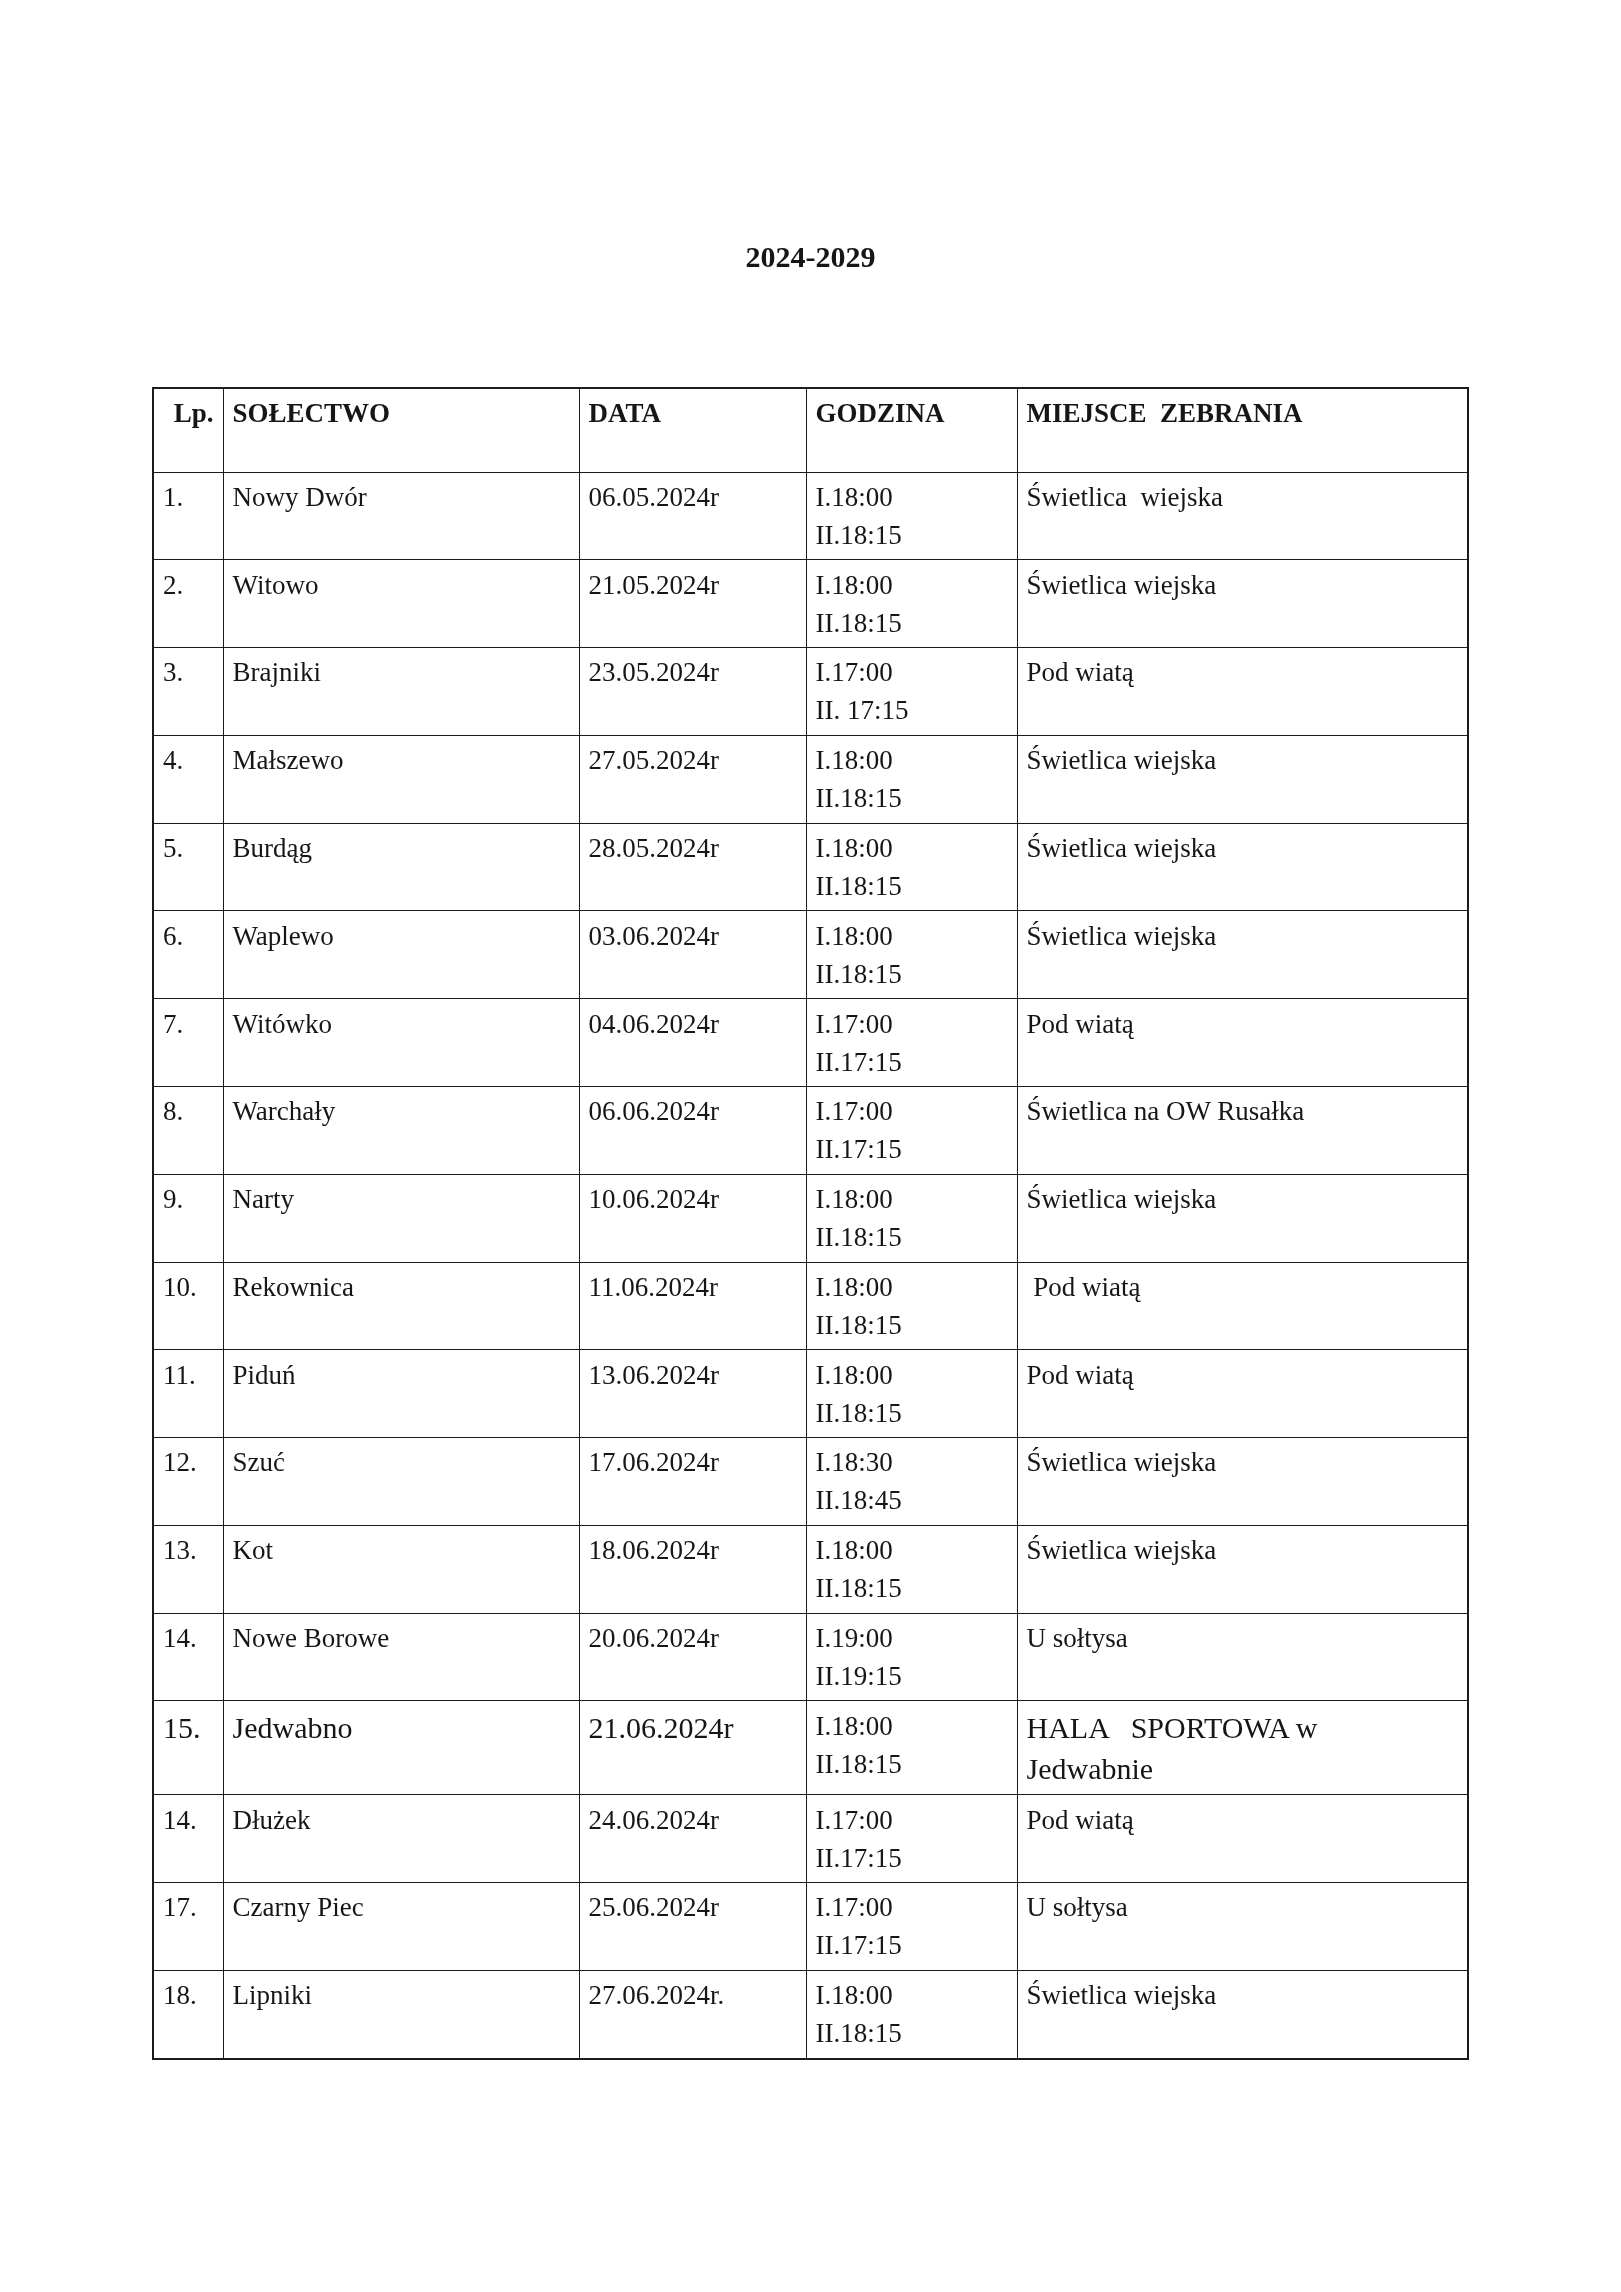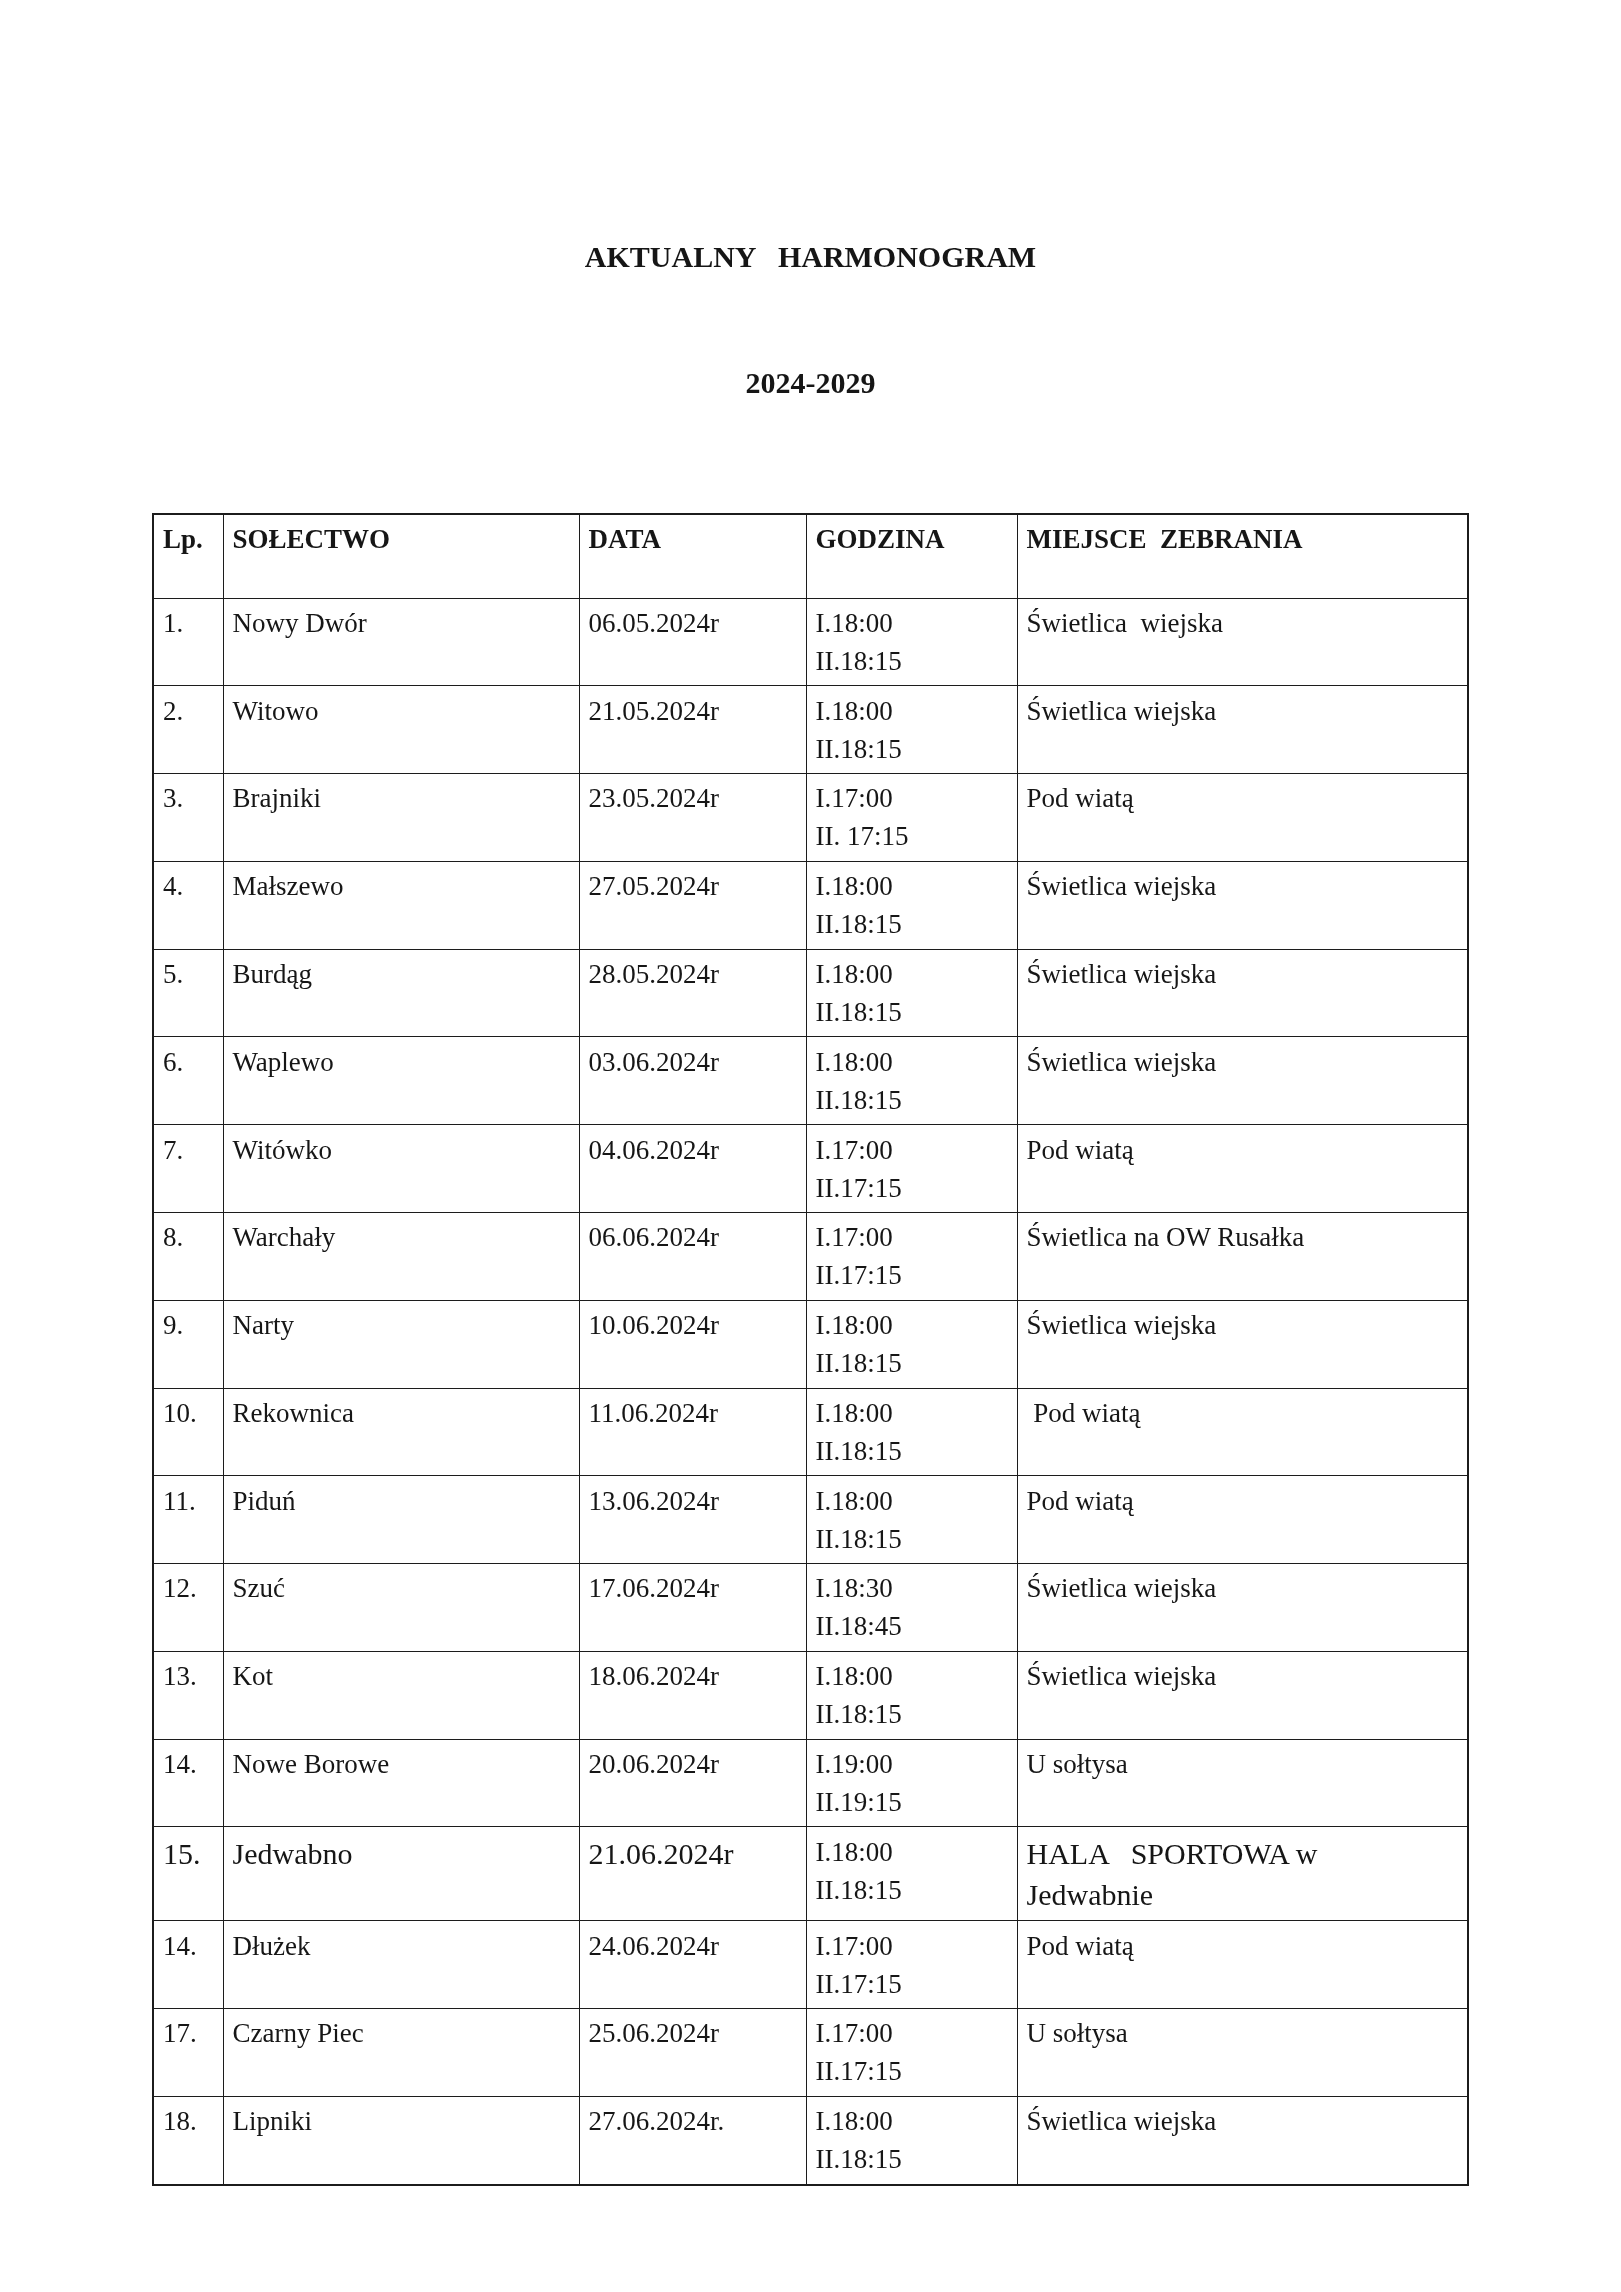--- a/index.html
+++ b/index.html
@@ -46,32 +46,31 @@
     white-space: pre-wrap;
     overflow: hidden;
   }
   thead tr { height: 84px; }
   tbody tr { height: 84px; }
   thead th {
     font-weight: bold;
     font-size: 28px;
     text-align: left;
   }
-  thead th.col-lp { text-align: left; }
+  thead th.col-lp { text-align: right; }
   tbody tr.emph { height: 90px; }
   tbody tr.emph td { font-size: 30px; line-height: 41px; }
   tbody tr.emph td.col-godzina { font-size: 27px; line-height: 38px; }
 </style>
 </head>
 <body>
 
 <div class="page">
 
   <div class="title-block">
-    <div>AKTUALNY   HARMONOGRAM</div>
     <div>2024-2029</div>
   </div>
 
   <table class="schedule">
     <colgroup>
       <col style="width:70px">
       <col style="width:356px">
       <col style="width:227px">
       <col style="width:211px">
       <col style="width:451px">

